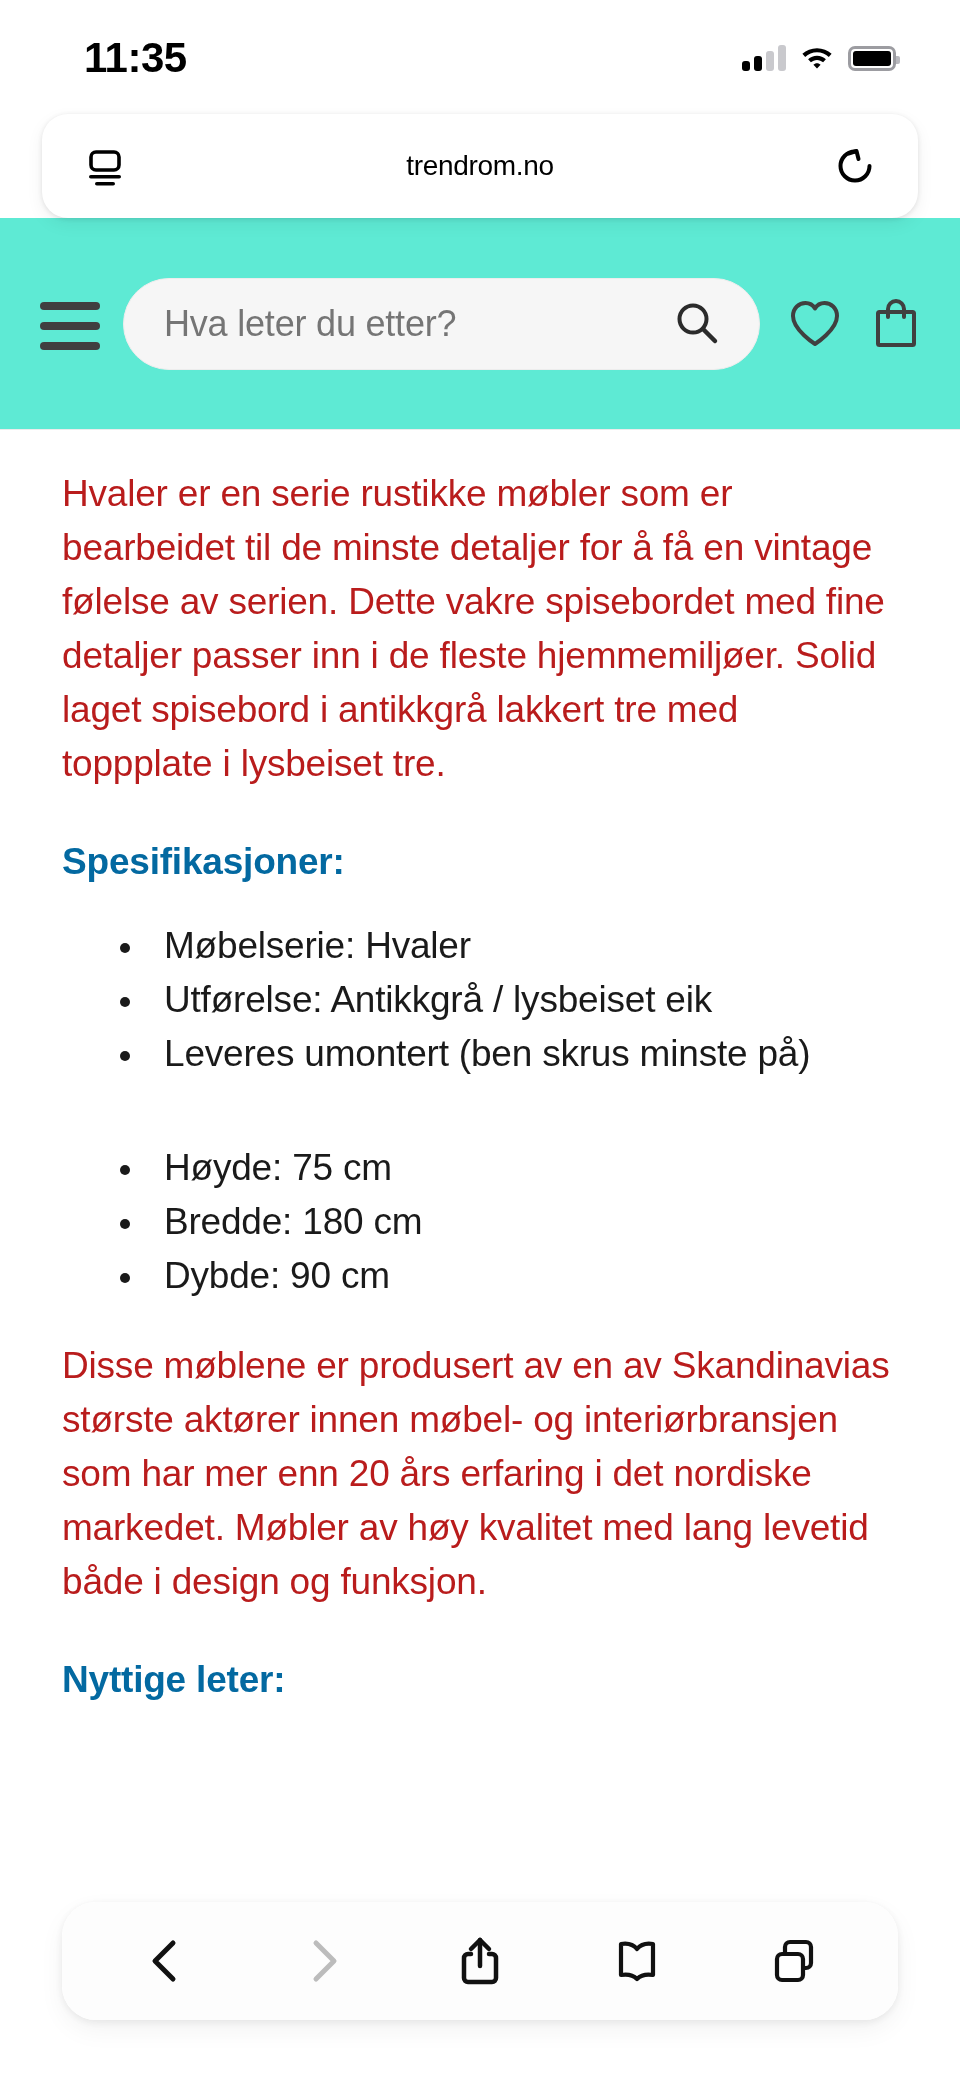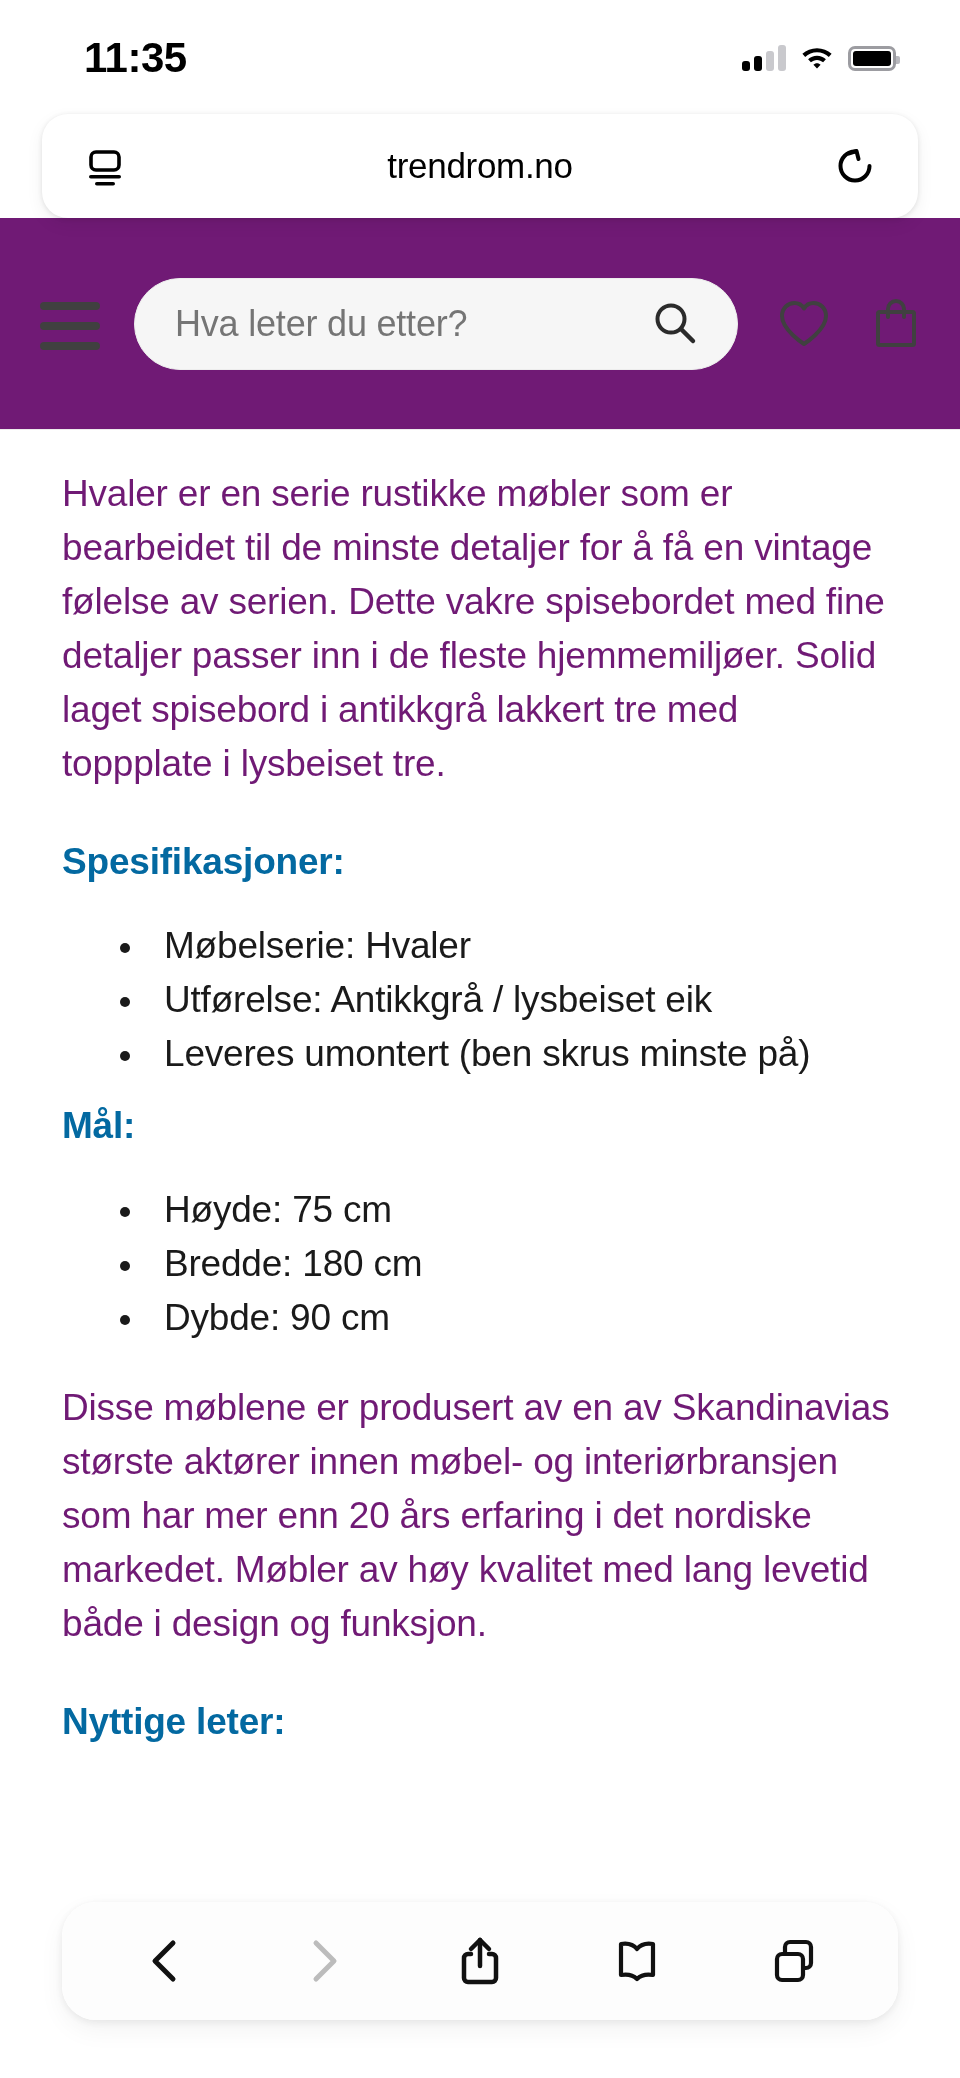--- a/index.html
+++ b/index.html
@@ -101,39 +101,39 @@
     display: flex;
     align-items: center;
     justify-content: space-between;
     padding: 0 40px;
     z-index: 28;
   }
   .url-text {
     position: absolute;
     left: 0; right: 0;
     text-align: center;
-    font-size: 35px;
+    font-size: 28px;
     color: #000;
     letter-spacing: -0.3px;
     pointer-events: none;
   }
   .reader-icon, .reload-icon { position: relative; z-index: 2; }
 
   
   .site-header {
     position: absolute;
     top: 218px;
     left: 0;
     width: 960px;
     height: 212px;
-    background: #701a75;
+    background: #5eead4;
     display: flex;
     align-items: center;
     padding: 0 24px 0 24px;
-    gap: 12px;
+    gap: 1px;
     z-index: 20;
     border-bottom: 1px solid #ececec;
   }
   .hamburger {
     width: 92px;
     display: flex;
     flex-direction: column;
     gap: 12px;
     align-items: center;
     flex: 0 0 auto;
@@ -184,21 +184,21 @@
     width: 960px;
     height: 1647px;
     background: #ffffff;
     padding: 22px 62px 0 62px;
     overflow: hidden;
     z-index: 5;
   }
   .content p {
     font-size: 37px;
     line-height: 54px;
-    color: #701a75;
+    color: #b91c1c;
     letter-spacing: -0.2px;
   }
   .content p.para-top { margin-top: 14px; }
   .content h3 {
     font-size: 37px;
     font-weight: bold;
     color: #0369a1;
     letter-spacing: -0.2px;
   }
   .gap-lg { height: 50px; }
@@ -360,21 +360,20 @@
     <h3>Spesifikasjoner:</h3>
     <div class="gap-md"></div>
 
     <ul>
       <li>Møbelserie: Hvaler</li>
       <li>Utførelse: Antikkgrå  / lysbeiset eik</li>
       <li>Leveres umontert (ben skrus minste på)</li>
     </ul>
 
     <div class="gap-sm"></div>
-    <h3>Mål:</h3>
     <div class="gap-md"></div>
 
     <ul>
       <li>Høyde: 75 cm</li>
       <li>Bredde: 180 cm</li>
       <li>Dybde: 90 cm</li>
     </ul>
 
     <div class="gap-md"></div>
     <p>Disse møblene er produsert av en av Skandinavias største aktører innen møbel- og interiørbransjen som har mer enn 20 års erfaring i det nordiske markedet. Møbler av høy kvalitet med lang levetid både i design og funksjon.</p>

